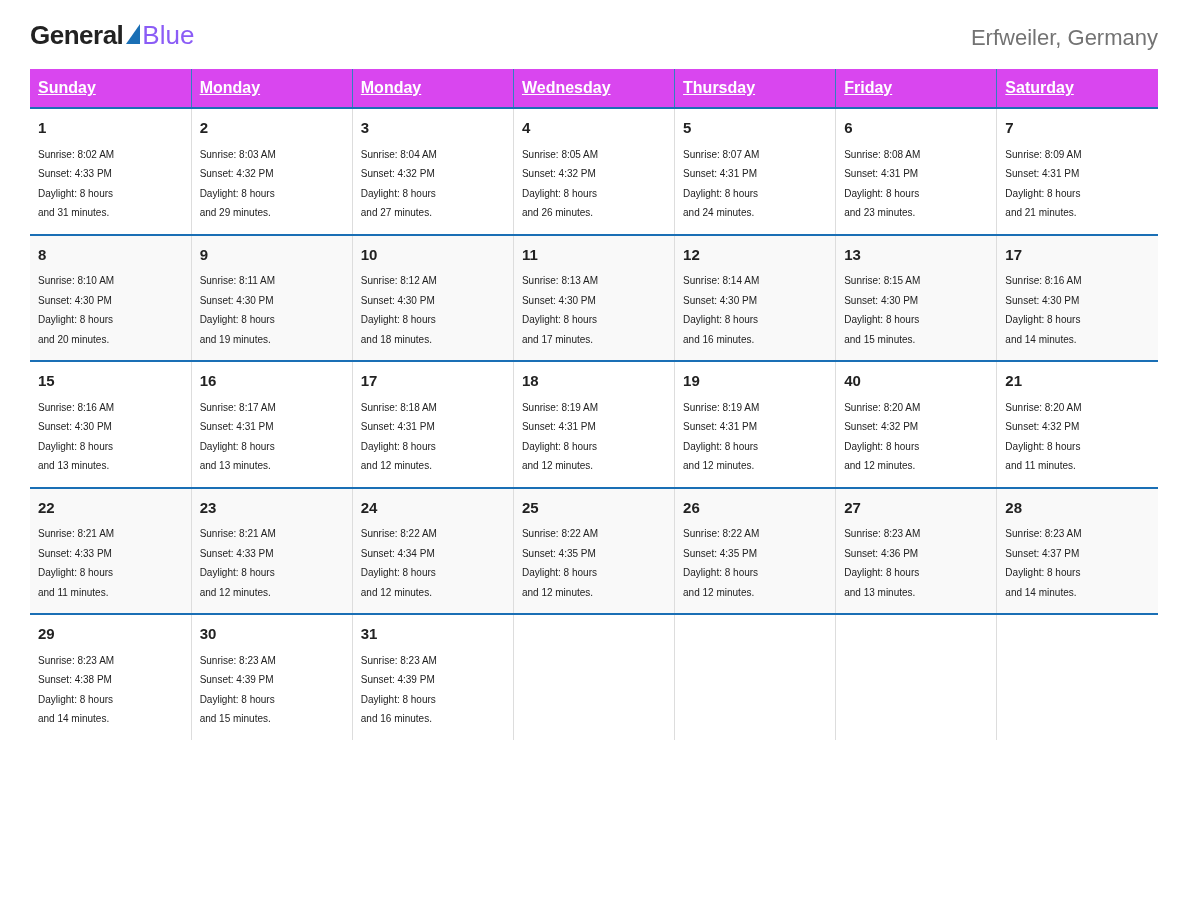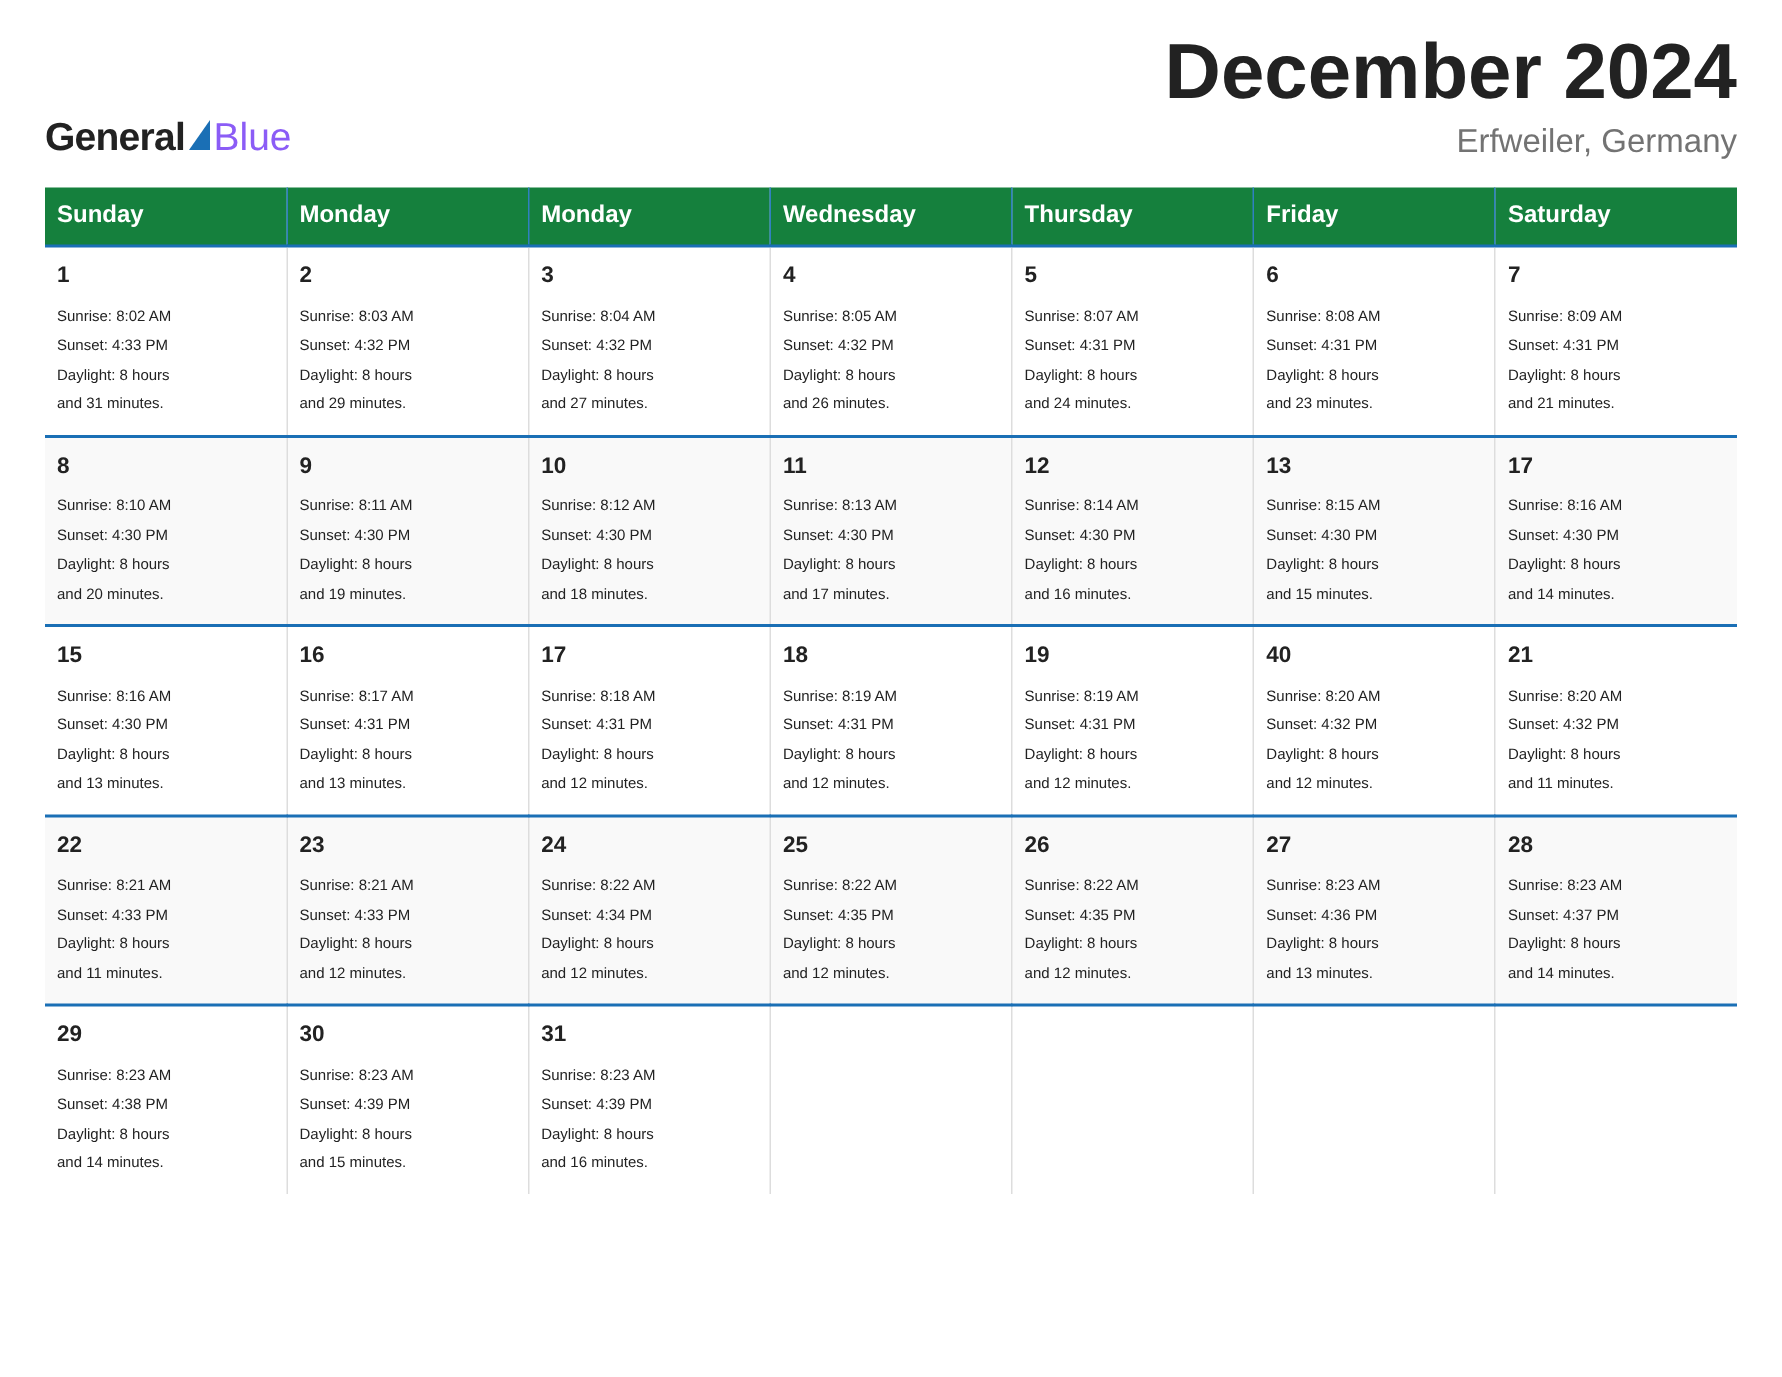--- a/index.html
+++ b/index.html
@@ -59,22 +59,23 @@
       font-size: 22px;
       color: #737373;
       margin-top: 4px;
     }
     table {
       width: 100%;
       border-collapse: collapse;
       table-layout: fixed;
     }
     thead tr {
-      background-color: #15803d;
+      background-color: #d946ef;
       color: #fff;
+      text-decoration: underline;
     }
     thead th {
       padding: 10px 8px;
       font-size: 16px;
       font-weight: 600;
       text-align: left;
       border-right: 1px solid #3080c0;
     }
     thead th:last-child {
       border-right: none;
@@ -116,21 +117,20 @@
 
 <div class="header">
   <div class="logo">
     <div class="logo-top">
       <span class="logo-general">General</span>
       <span class="logo-triangle"></span>
       <span class="logo-blue">Blue</span>
     </div>
   </div>
   <div class="title-area">
-    <div class="month-year">December 2024</div>
     <div class="location">Erfweiler, Germany</div>
   </div>
 </div>
 
 <table>
   <thead>
     <tr>
     <th>Sunday</th>
         <th>Monday</th>
         <th>Monday</th>

